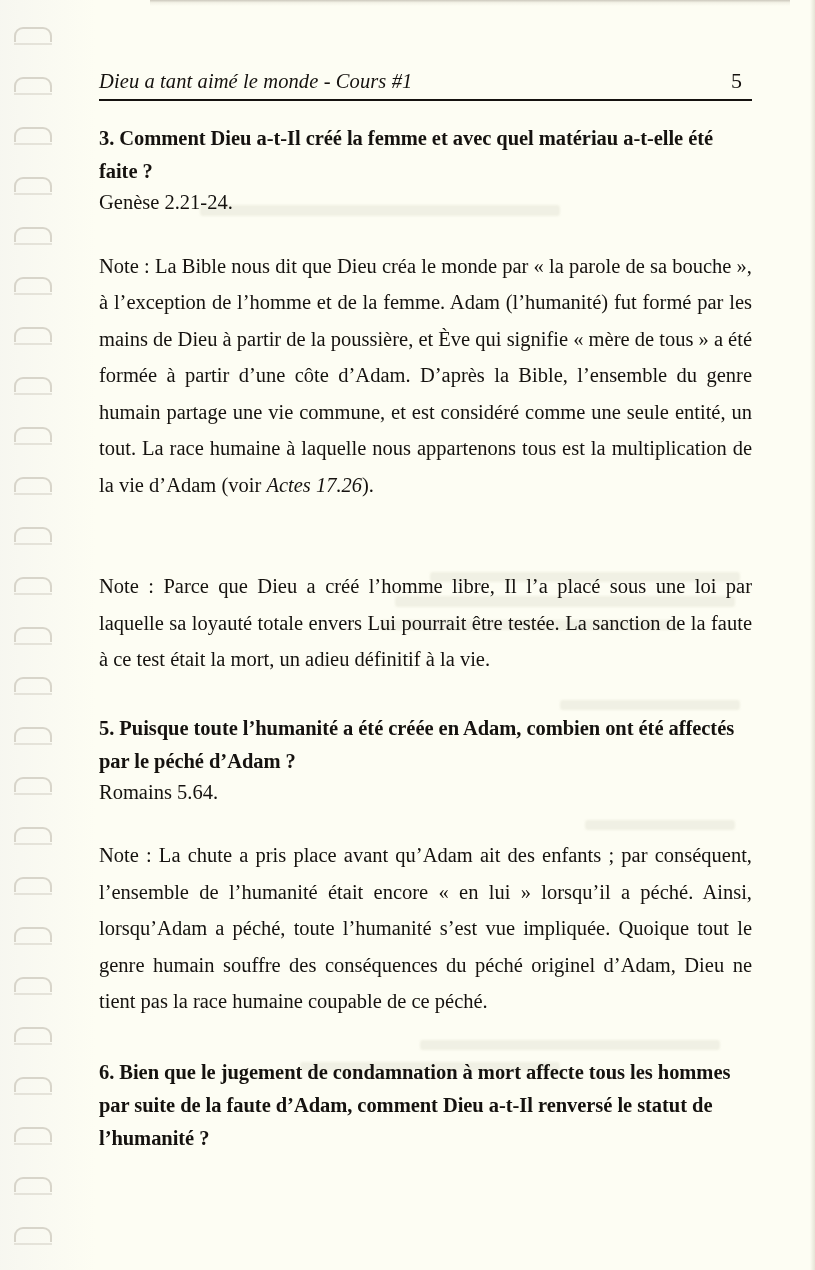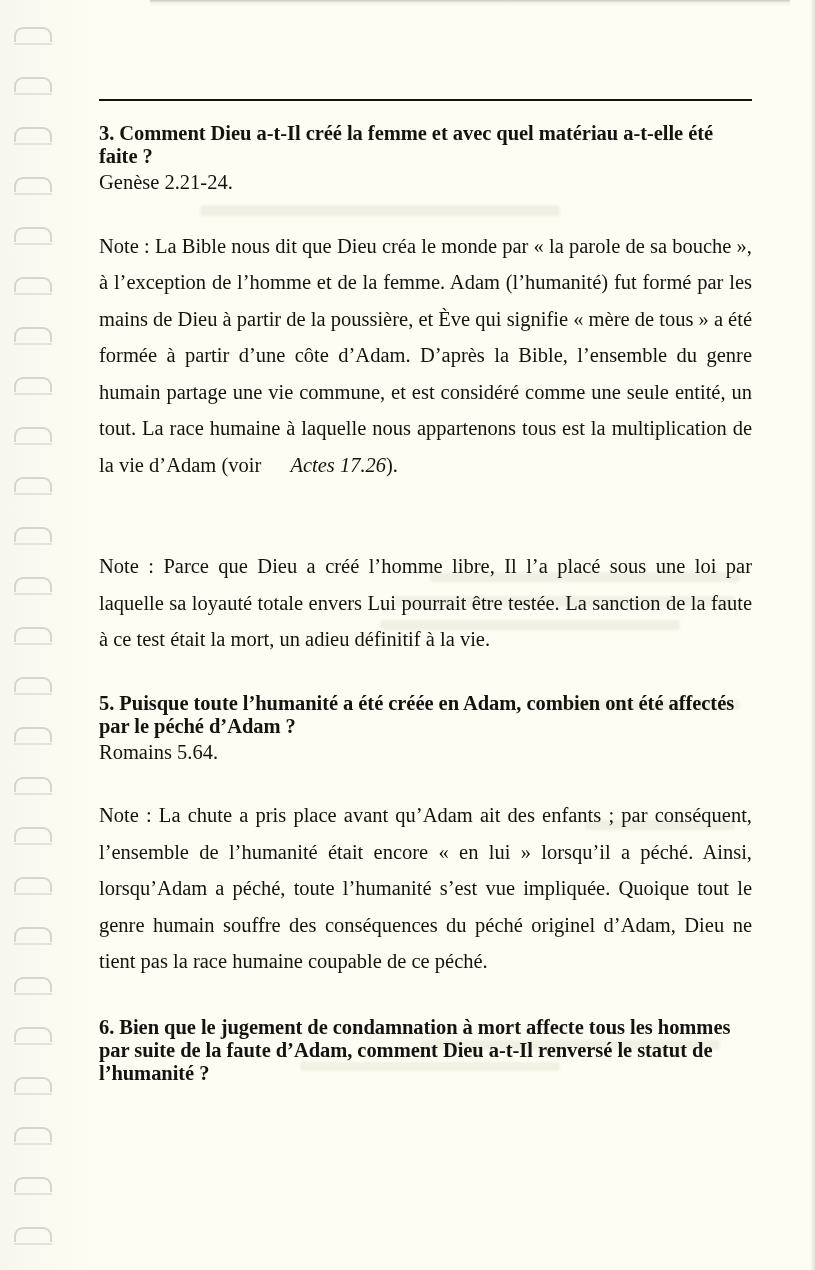--- a/index.html
+++ b/index.html
@@ -128,41 +128,41 @@
   .content {
     position: absolute;
     left: 99px;
     top: 122px;
     width: 653px;
   }
 
   .q-heading {
     font-weight: bold;
     font-size: 20.5px;
-    line-height: 23px;
+    line-height: 33px;
     text-align: left;
     margin: 0;
     letter-spacing: -0.05px;
   }
 
   .ref {
     font-size: 20.5px;
     line-height: 29.5px;
     margin: 0;
   }
 
   .note {
     font-size: 20.5px;
     line-height: 36.5px;
     text-align: justify;
     text-justify: inter-word;
     margin: 0;
     hyphens: none;
   }
-  .note em { font-style: italic; margin-left: 24px; }
+  .note em { font-style: italic; }
 
   .gap-after-ref   { height: 30px; }
   .gap-after-note  { height: 35px; }
   .gap-after-note2 { height: 34px; }
   .gap-after-note3 { height: 36px; }
 </style>
 </head>
 <body>
 
 <div class="page">
@@ -201,20 +201,24 @@
       <div class="ring" style="top: 877px;"></div>
       <div class="ring" style="top: 927px;"></div>
       <div class="ring" style="top: 977px;"></div>
       <div class="ring" style="top: 1027px;"></div>
       <div class="ring" style="top: 1077px;"></div>
       <div class="ring" style="top: 1127px;"></div>
       <div class="ring" style="top: 1177px;"></div>
       <div class="ring" style="top: 1227px;"></div>
     </div>
 
+  <div class="header">
+    <span class="header-title">Dieu a tant aimé le monde - Cours #1</span>
+    <span class="header-page">5</span>
+  </div>
   <div class="header-rule"></div>
 
   <div class="content">
 
     <div>
       <p class="q-heading">3. Comment Dieu a-t-Il créé la femme et avec quel matériau a-t-elle été faite ?</p>
       <p class="ref">Genèse 2.21-24.</p>
       <div class="gap-after-ref"></div>
       <p class="note"><span>Note : La Bible nous dit que Dieu créa le monde par « la parole de sa bouche », à l’exception de l’homme et de la femme. Adam (l’humanité) fut formé par les mains de Dieu à partir de la poussière, et Ève qui signifie « mère de tous »  a été formée à partir d’une côte d’Adam.  D’après la Bible, l’ensemble du genre humain partage une vie commune, et est considéré comme une seule entité, un tout.  La race humaine à laquelle nous appartenons tous est la multiplication de la vie d’Adam (voir </span><em>Actes 17.26</em><span>).</span></p>
     </div>

